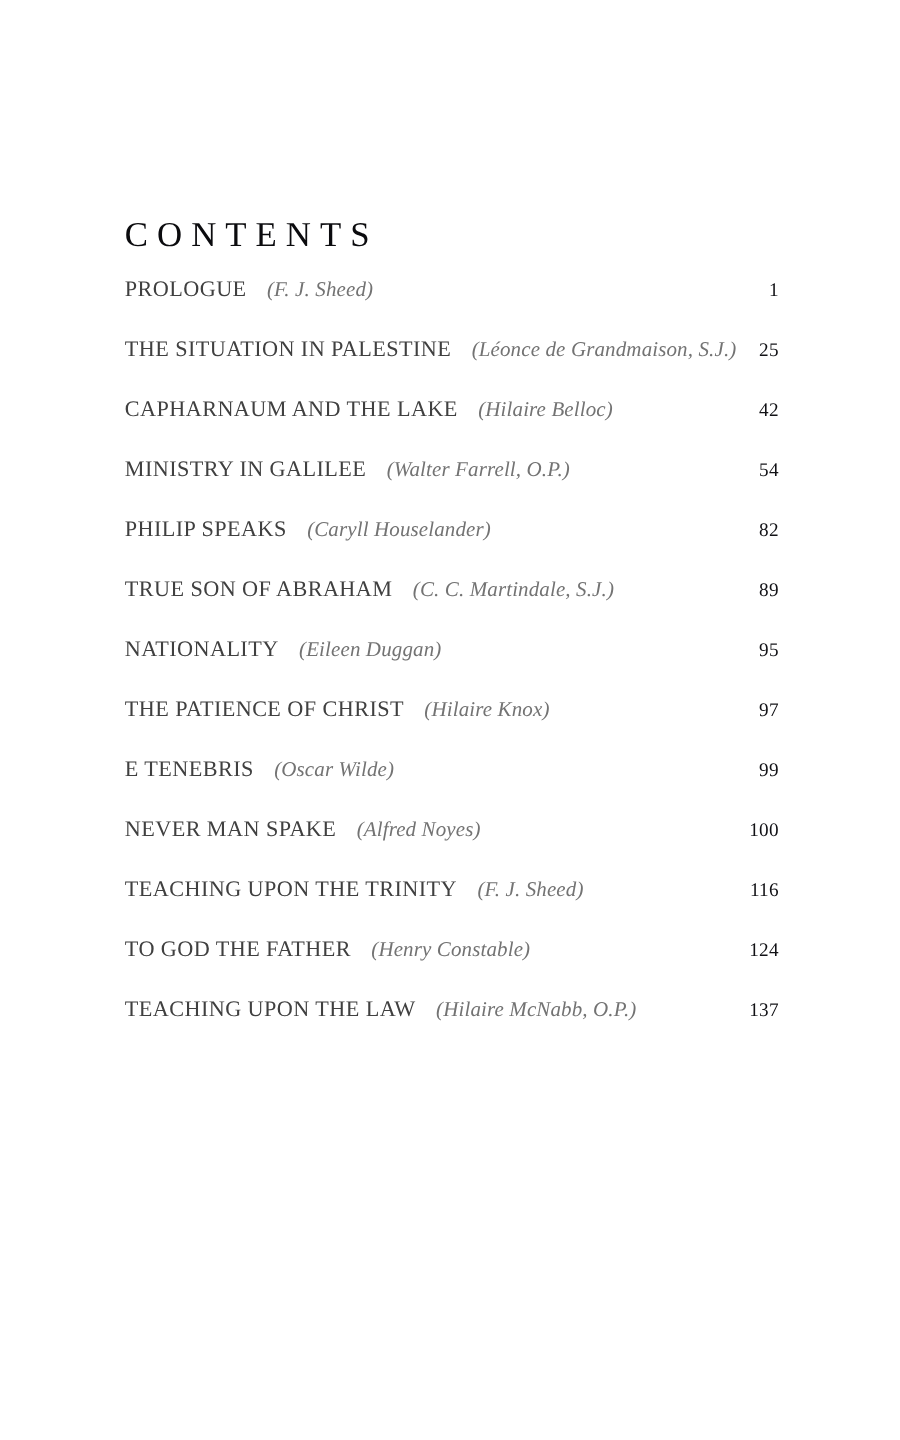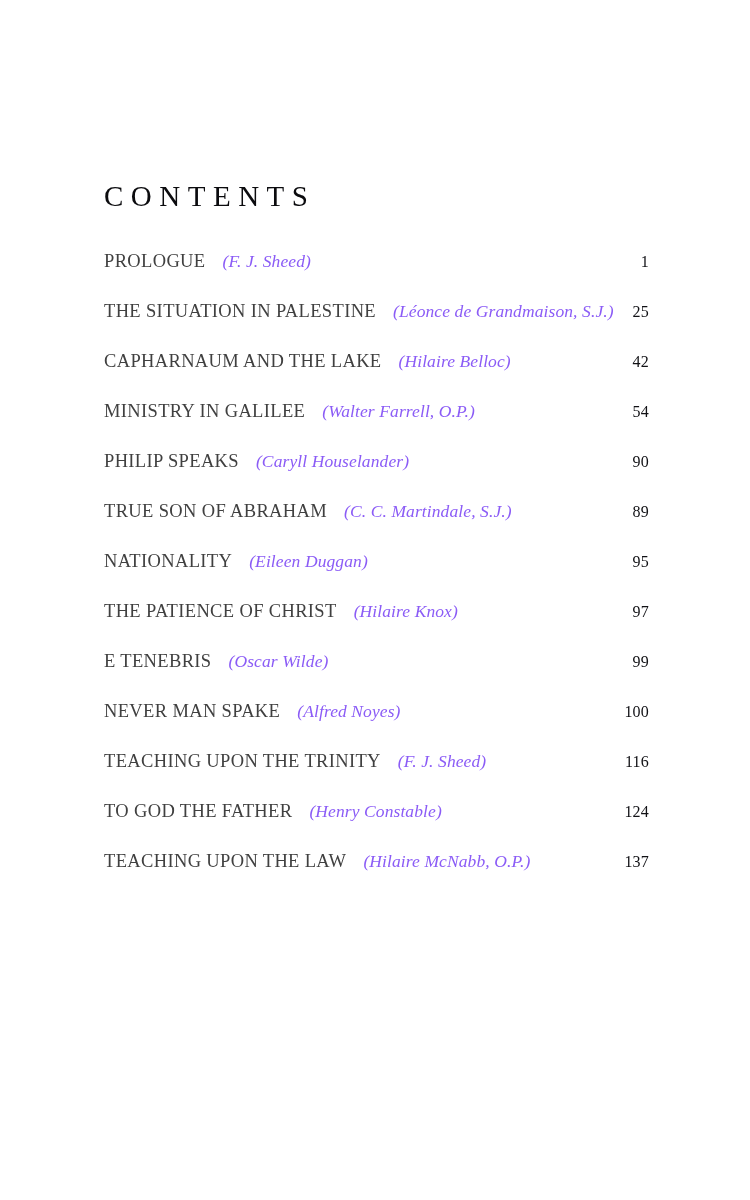--- a/index.html
+++ b/index.html
@@ -27,21 +27,21 @@
     left: 104px;
     top: 182px;
     width: 545px;
   }
 
   .page-title {
     font-size: 29px;
     font-weight: 400;
     letter-spacing: 7.5px;
     line-height: 1;
-    margin: 0 0 41px 0;
+    margin: 0 0 22px 0;
     color: #0b0b0e;
     white-space: nowrap;
     font-family: "Liberation Serif", "DejaVu Serif", serif;
   }
 
   .toc-list {
     list-style: none;
     margin: 0;
     padding: 0;
   }
@@ -64,21 +64,21 @@
   .entry-title {
     font-size: 18.5px;
     letter-spacing: 0.35px;
     color: #404040;
   }
 
   .entry-author {
     font-size: 17.5px;
     font-style: italic;
     letter-spacing: 0.1px;
-    color: #8b5cf6;
+    color: #737373;
     margin-left: 17px;
   }
 
   .entry-page {
     flex: 0 0 auto;
     text-align: right;
     min-width: 34px;
     font-size: 16px;
     letter-spacing: 0.2px;
     color: #111115;
@@ -106,21 +106,21 @@
         <li class="toc-entry">
           <span class="toc-text"><span class="entry-title">CAPHARNAUM AND THE LAKE</span><span class="entry-author">(Hilaire Belloc)</span></span>
           <span class="entry-page">42</span>
         </li>
         <li class="toc-entry">
           <span class="toc-text"><span class="entry-title">MINISTRY IN GALILEE</span><span class="entry-author">(Walter Farrell, O.P.)</span></span>
           <span class="entry-page">54</span>
         </li>
         <li class="toc-entry">
           <span class="toc-text"><span class="entry-title">PHILIP SPEAKS</span><span class="entry-author">(Caryll Houselander)</span></span>
-          <span class="entry-page">90</span>
+          <span class="entry-page">82</span>
         </li>
         <li class="toc-entry">
           <span class="toc-text"><span class="entry-title">TRUE SON OF ABRAHAM</span><span class="entry-author">(C. C. Martindale, S.J.)</span></span>
           <span class="entry-page">89</span>
         </li>
         <li class="toc-entry">
           <span class="toc-text"><span class="entry-title">NATIONALITY</span><span class="entry-author">(Eileen Duggan)</span></span>
           <span class="entry-page">95</span>
         </li>
         <li class="toc-entry">

